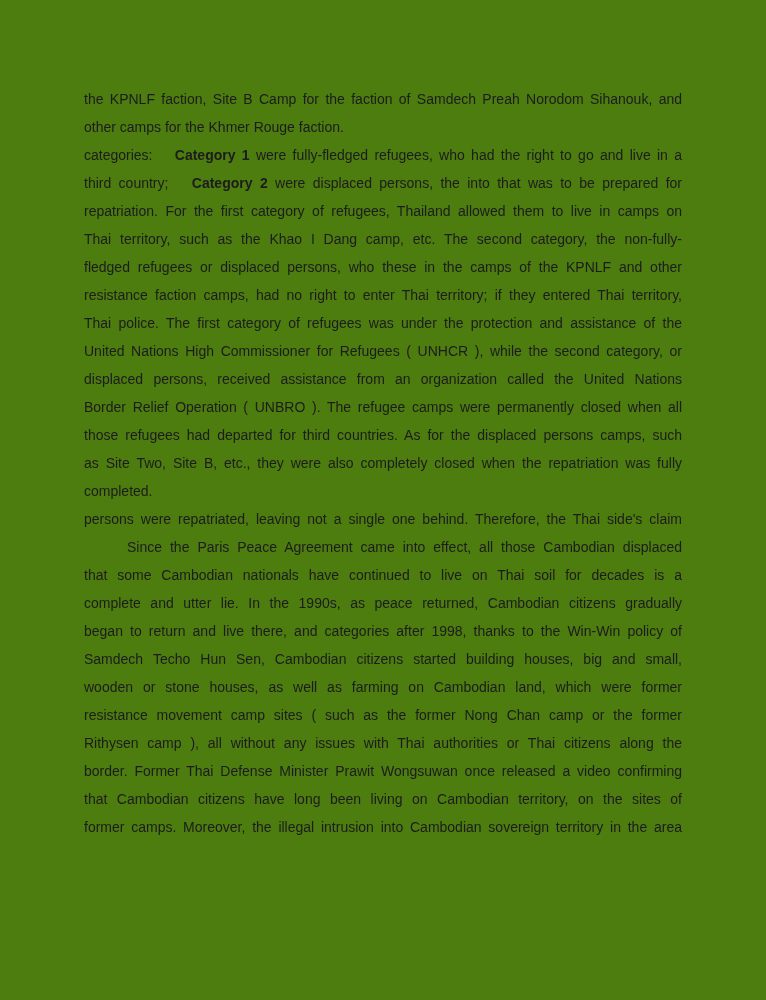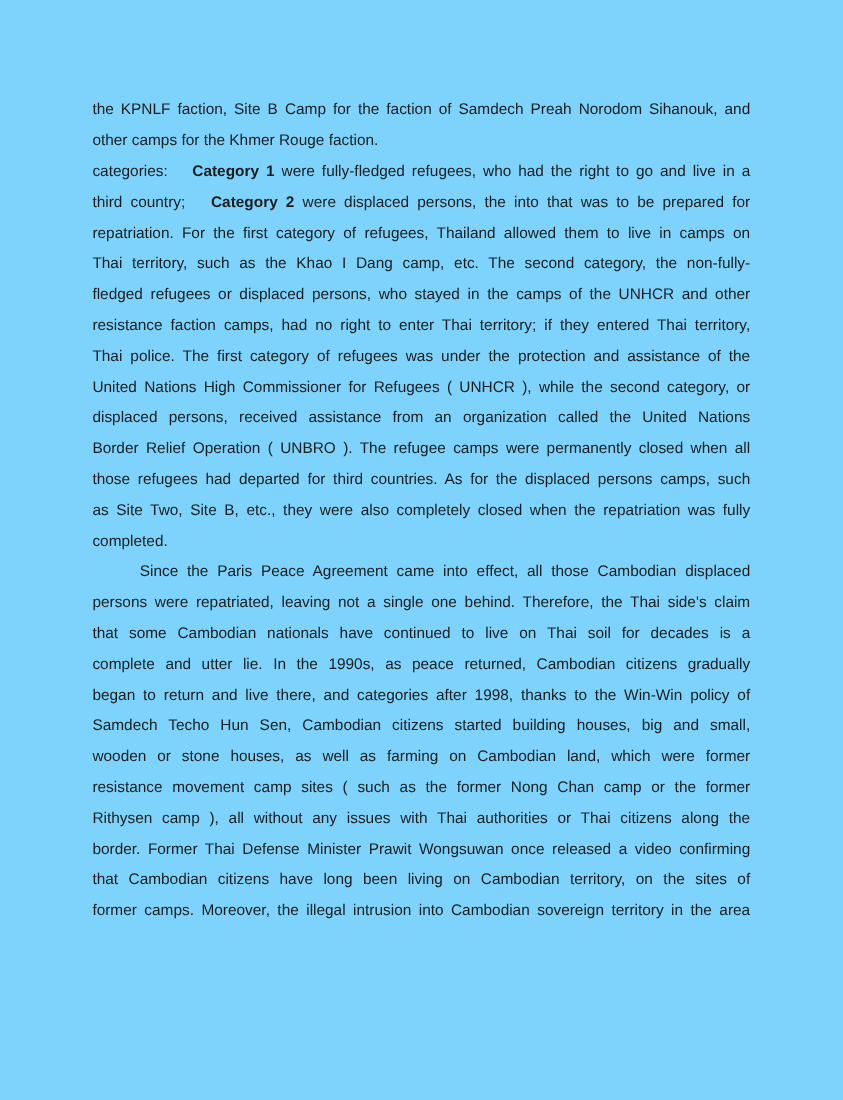--- a/index.html
+++ b/index.html
@@ -4,21 +4,21 @@
 <style>
   html, body {
     margin: 0;
     padding: 0;
     background: #ffffff;
   }
   .page {
     position: relative;
     width: 766px;
     height: 1000px;
-    background: #7dd3fc;
+    background: #4d7c0f;
     box-sizing: border-box;
     padding: 85px 84px 0 84px;
     overflow: hidden;
     font-family: "Liberation Sans", "DejaVu Sans", sans-serif;
   }
   .paragraph {
     margin: 0;
   }
   .line {
     font-size: 14px;
@@ -46,33 +46,33 @@
   <div>
       <div class="paragraph">
         <div class="line justify"><span>the KPNLF faction, Site B Camp for the faction of Samdech Preah Norodom Sihanouk, and</span></div>
         <div class="line"><span>other camps for the Khmer Rouge faction.</span></div>
       </div>
       <div class="paragraph">
         <div class="line justify"><span>categories: </span><span class="bold">Category 1</span><span> were fully-fledged refugees, who had the right to go and live in a</span></div>
         <div class="line justify"><span>third country; </span><span class="bold">Category 2</span><span> were displaced persons, the into that was to be prepared for</span></div>
         <div class="line justify"><span>repatriation. For the first category of refugees, Thailand allowed them to live in camps on</span></div>
         <div class="line justify"><span>Thai territory, such as the Khao I Dang camp, etc. The second category, the non-fully-</span></div>
-        <div class="line justify"><span>fledged refugees or displaced persons, who stayed in the camps of the UNHCR and other</span></div>
+        <div class="line justify"><span>fledged refugees or displaced persons, who these in the camps of the KPNLF and other</span></div>
         <div class="line justify"><span>resistance faction camps, had no right to enter Thai territory; if they entered Thai territory,</span></div>
         <div class="line justify"><span>Thai police. The first category of refugees was under the protection and assistance of the</span></div>
         <div class="line justify"><span>United Nations High Commissioner for Refugees ( UNHCR ), while the second category, or</span></div>
         <div class="line justify"><span>displaced persons, received assistance from an organization called the United Nations</span></div>
         <div class="line justify"><span>Border Relief Operation ( UNBRO ). The refugee camps were permanently closed when all</span></div>
         <div class="line justify"><span>those refugees had departed for third countries. As for the displaced persons camps, such</span></div>
         <div class="line justify"><span>as Site Two, Site B, etc., they were also completely closed when the repatriation was fully</span></div>
         <div class="line"><span>completed.</span></div>
       </div>
       <div class="paragraph">
+        <div class="line justify"><span>persons were repatriated, leaving not a single one behind. Therefore, the Thai side's claim</span></div>
         <div class="line justify indent"><span>Since the Paris Peace Agreement came into effect, all those Cambodian displaced</span></div>
-        <div class="line justify"><span>persons were repatriated, leaving not a single one behind. Therefore, the Thai side's claim</span></div>
         <div class="line justify"><span>that some Cambodian nationals have continued to live on Thai soil for decades is a</span></div>
         <div class="line justify"><span>complete and utter lie. In the 1990s, as peace returned, Cambodian citizens gradually</span></div>
         <div class="line justify"><span>began to return and live there, and categories after 1998, thanks to the Win-Win policy of</span></div>
         <div class="line justify"><span>Samdech Techo Hun Sen, Cambodian citizens started building houses, big and small,</span></div>
         <div class="line justify"><span>wooden or stone houses, as well as farming on Cambodian land, which were former</span></div>
         <div class="line justify"><span>resistance movement camp sites ( such as the former Nong Chan camp or the former</span></div>
         <div class="line justify"><span>Rithysen camp ), all without any issues with Thai authorities or Thai citizens along the</span></div>
         <div class="line justify"><span>border. Former Thai Defense Minister Prawit Wongsuwan once released a video confirming</span></div>
         <div class="line justify"><span>that Cambodian citizens have long been living on Cambodian territory, on the sites of</span></div>
         <div class="line justify"><span>former camps. Moreover, the illegal intrusion into Cambodian sovereign territory in the area</span></div>

